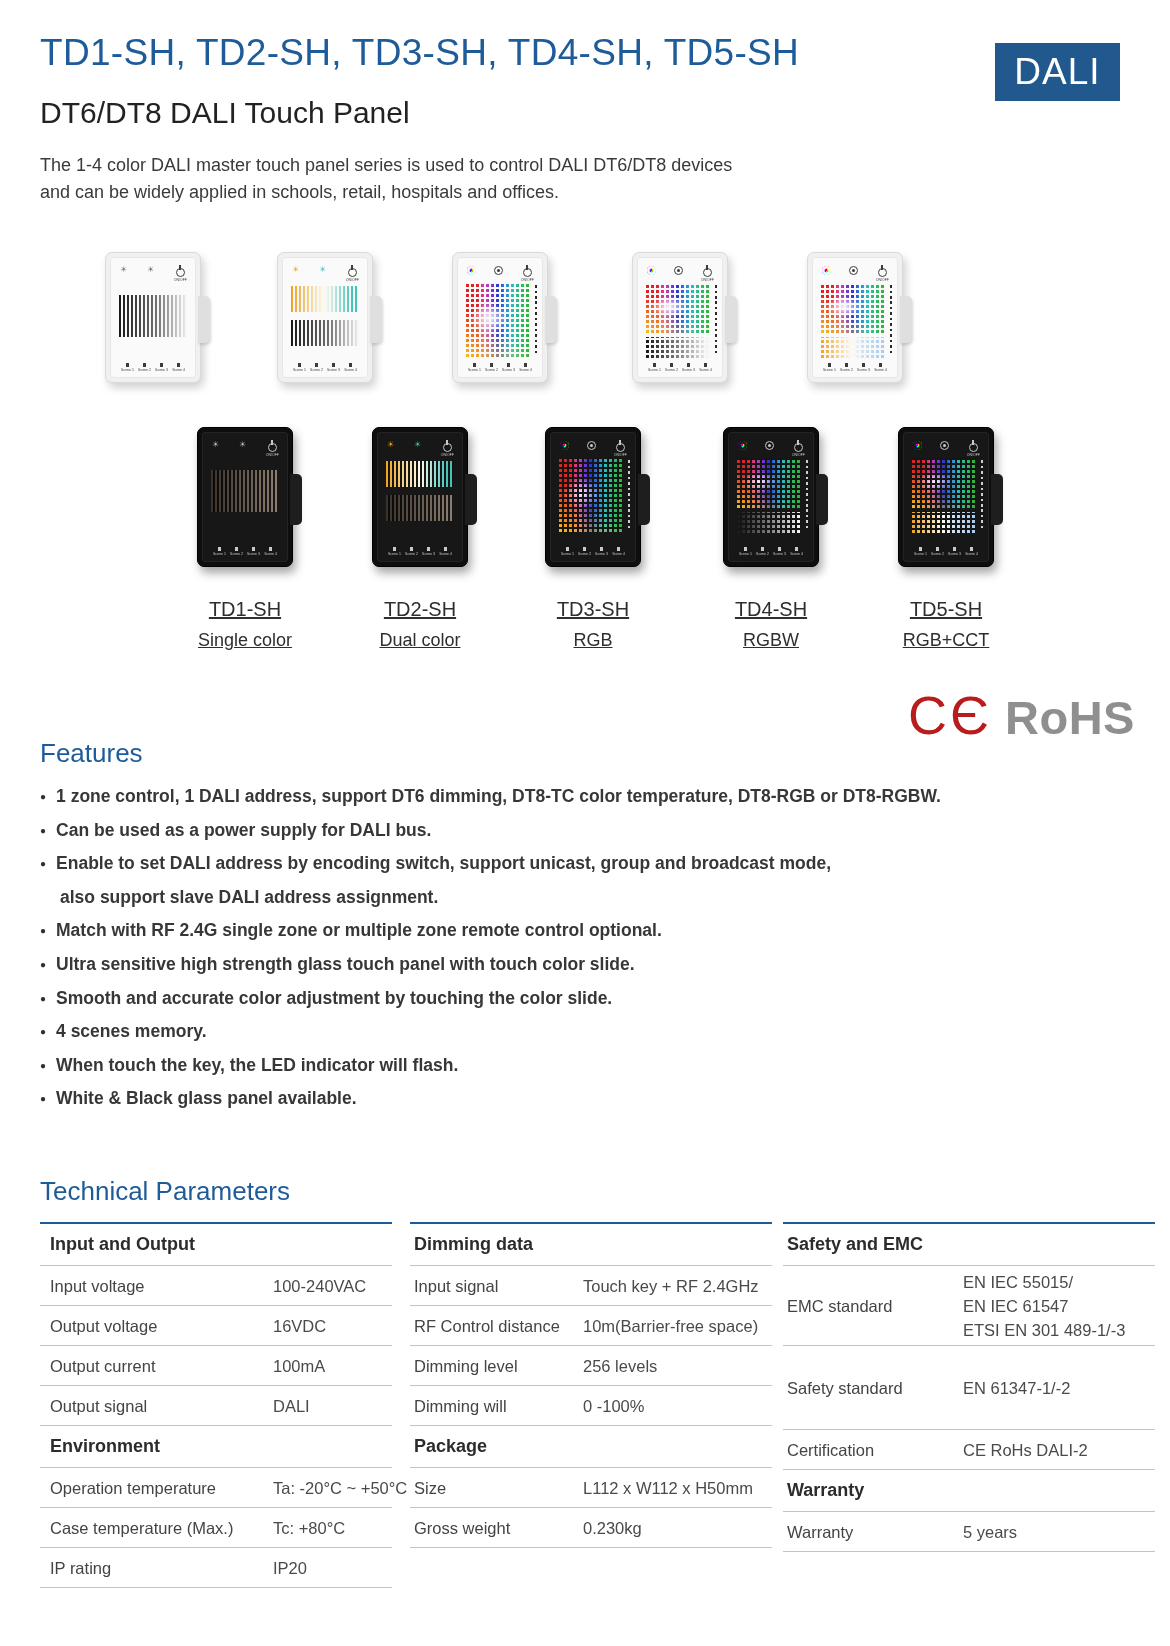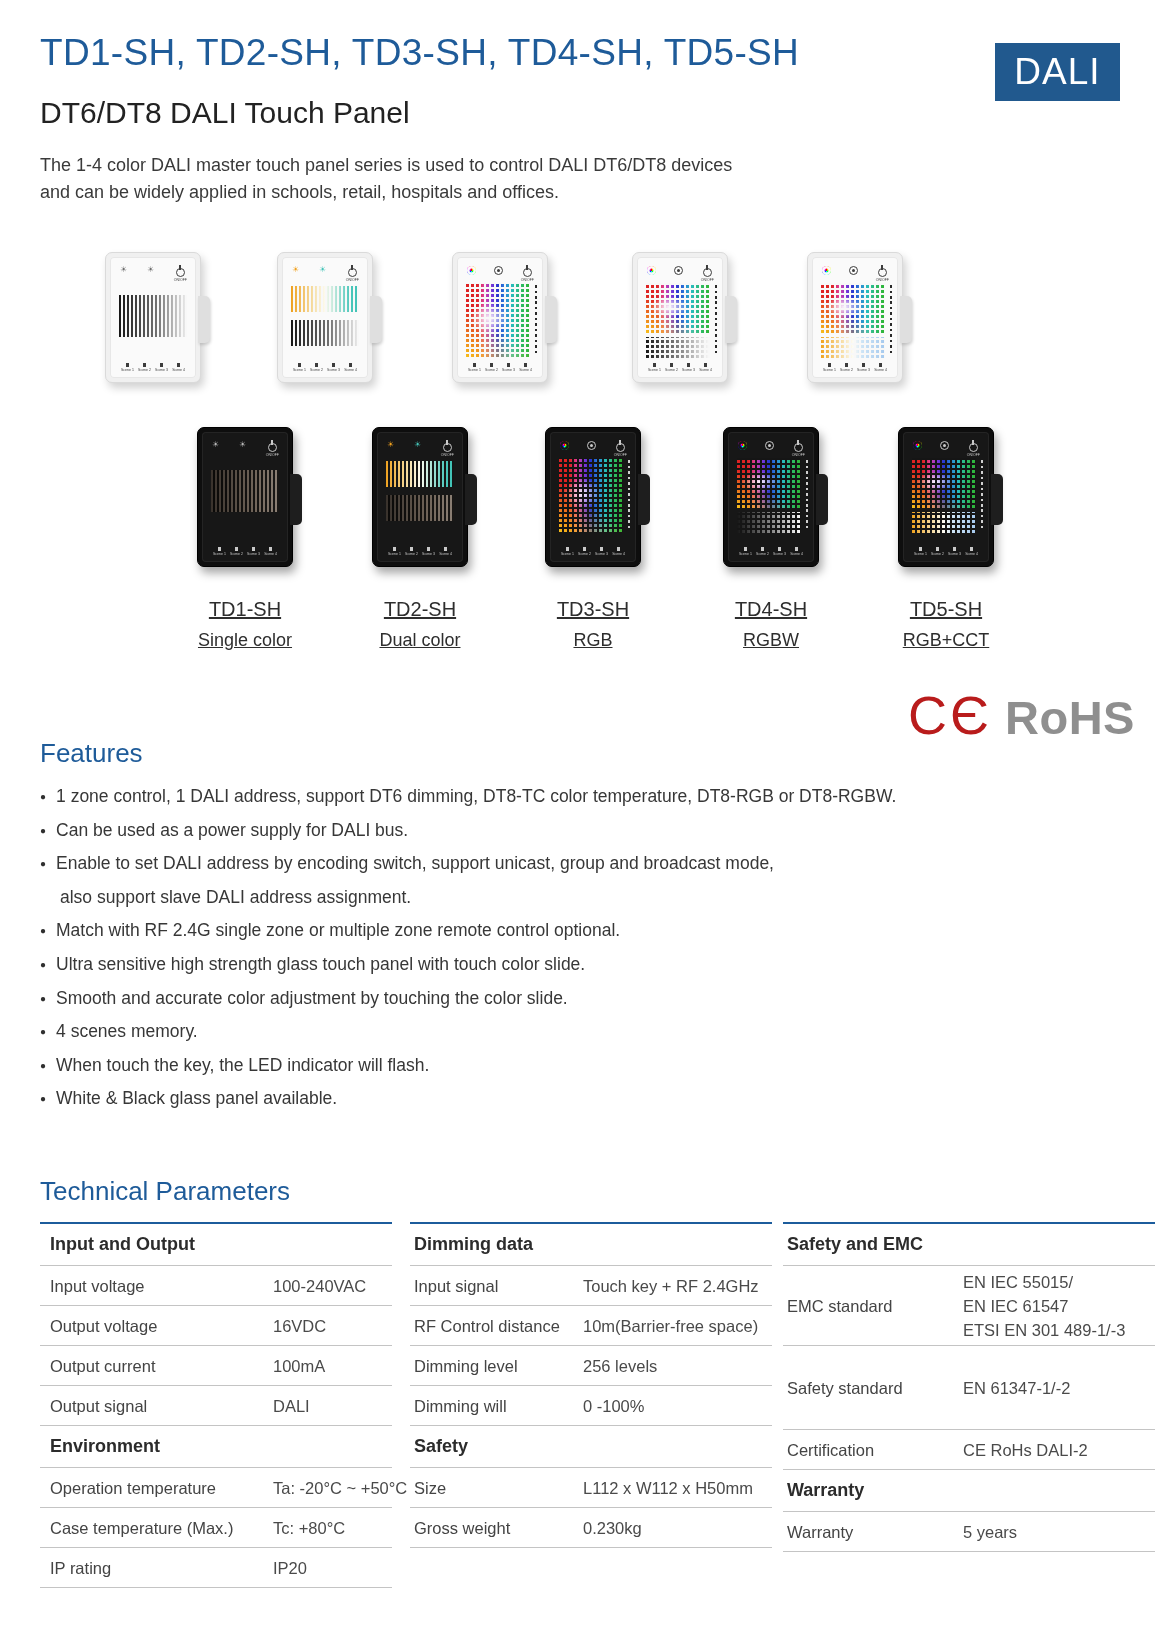--- a/index.html
+++ b/index.html
@@ -94,21 +94,21 @@
   
   .ce { position:absolute; left:908px; top:684px; font-size:54px; color:#b91c1c;
         font-weight:400; letter-spacing:3px; }
   .rohs { position:absolute; left:1005px; top:690px; font-size:47px; color:#8f8f8f;
           font-weight:bold; letter-spacing:0.5px; }
 
   
   .sec-h { position:absolute; left:40px; font-size:26px; font-weight:400; color:#1e5b99; }
   .features-h { top:738px; }
   .feat-list { position:absolute; left:40px; top:780px; list-style:none; }
-  .feat-list li { font-size:17.5px; font-weight:400; line-height:32.6px; color:#373737; white-space:nowrap; }
+  .feat-list li { font-size:17.5px; font-weight:700; line-height:32.6px; color:#373737; white-space:nowrap; }
   .feat-list li::before { content:'●'; font-size:10px; margin-right:10px; vertical-align:2px; color:#2f2f2f; }
   .feat-list li.cont::before { content:''; margin-right:20px; }
 
   
   .tech-h { top:1176px; }
   .tcol { position:absolute; top:1222px; border-top:2px solid #1c5c9c; }
   .tcol.c1 { left:40px;  width:352px; }
   .tcol.c2 { left:410px; width:362px; }
   .tcol.c3 { left:783px; width:372px; }
   .thead { position:relative; height:42px; border-bottom:1px solid #c4c4c4;
@@ -563,21 +563,21 @@
       <span class="tv">10m(Barrier-free space)</span>
     </div>
     <div class="trow r40">
       <span class="tl">Dimming level</span>
       <span class="tv">256 levels</span>
     </div>
     <div class="trow r40">
       <span class="tl">Dimming will</span>
       <span class="tv">0 -100%</span>
     </div>
-    <div class="thead">Safety</div>
+    <div class="thead">Package</div>
     <div class="trow r40">
       <span class="tl">Size</span>
       <span class="tv">L112 x W112 x H50mm</span>
     </div>
     <div class="trow r40">
       <span class="tl">Gross weight</span>
       <span class="tv">0.230kg</span>
     </div>
   </div>
 

